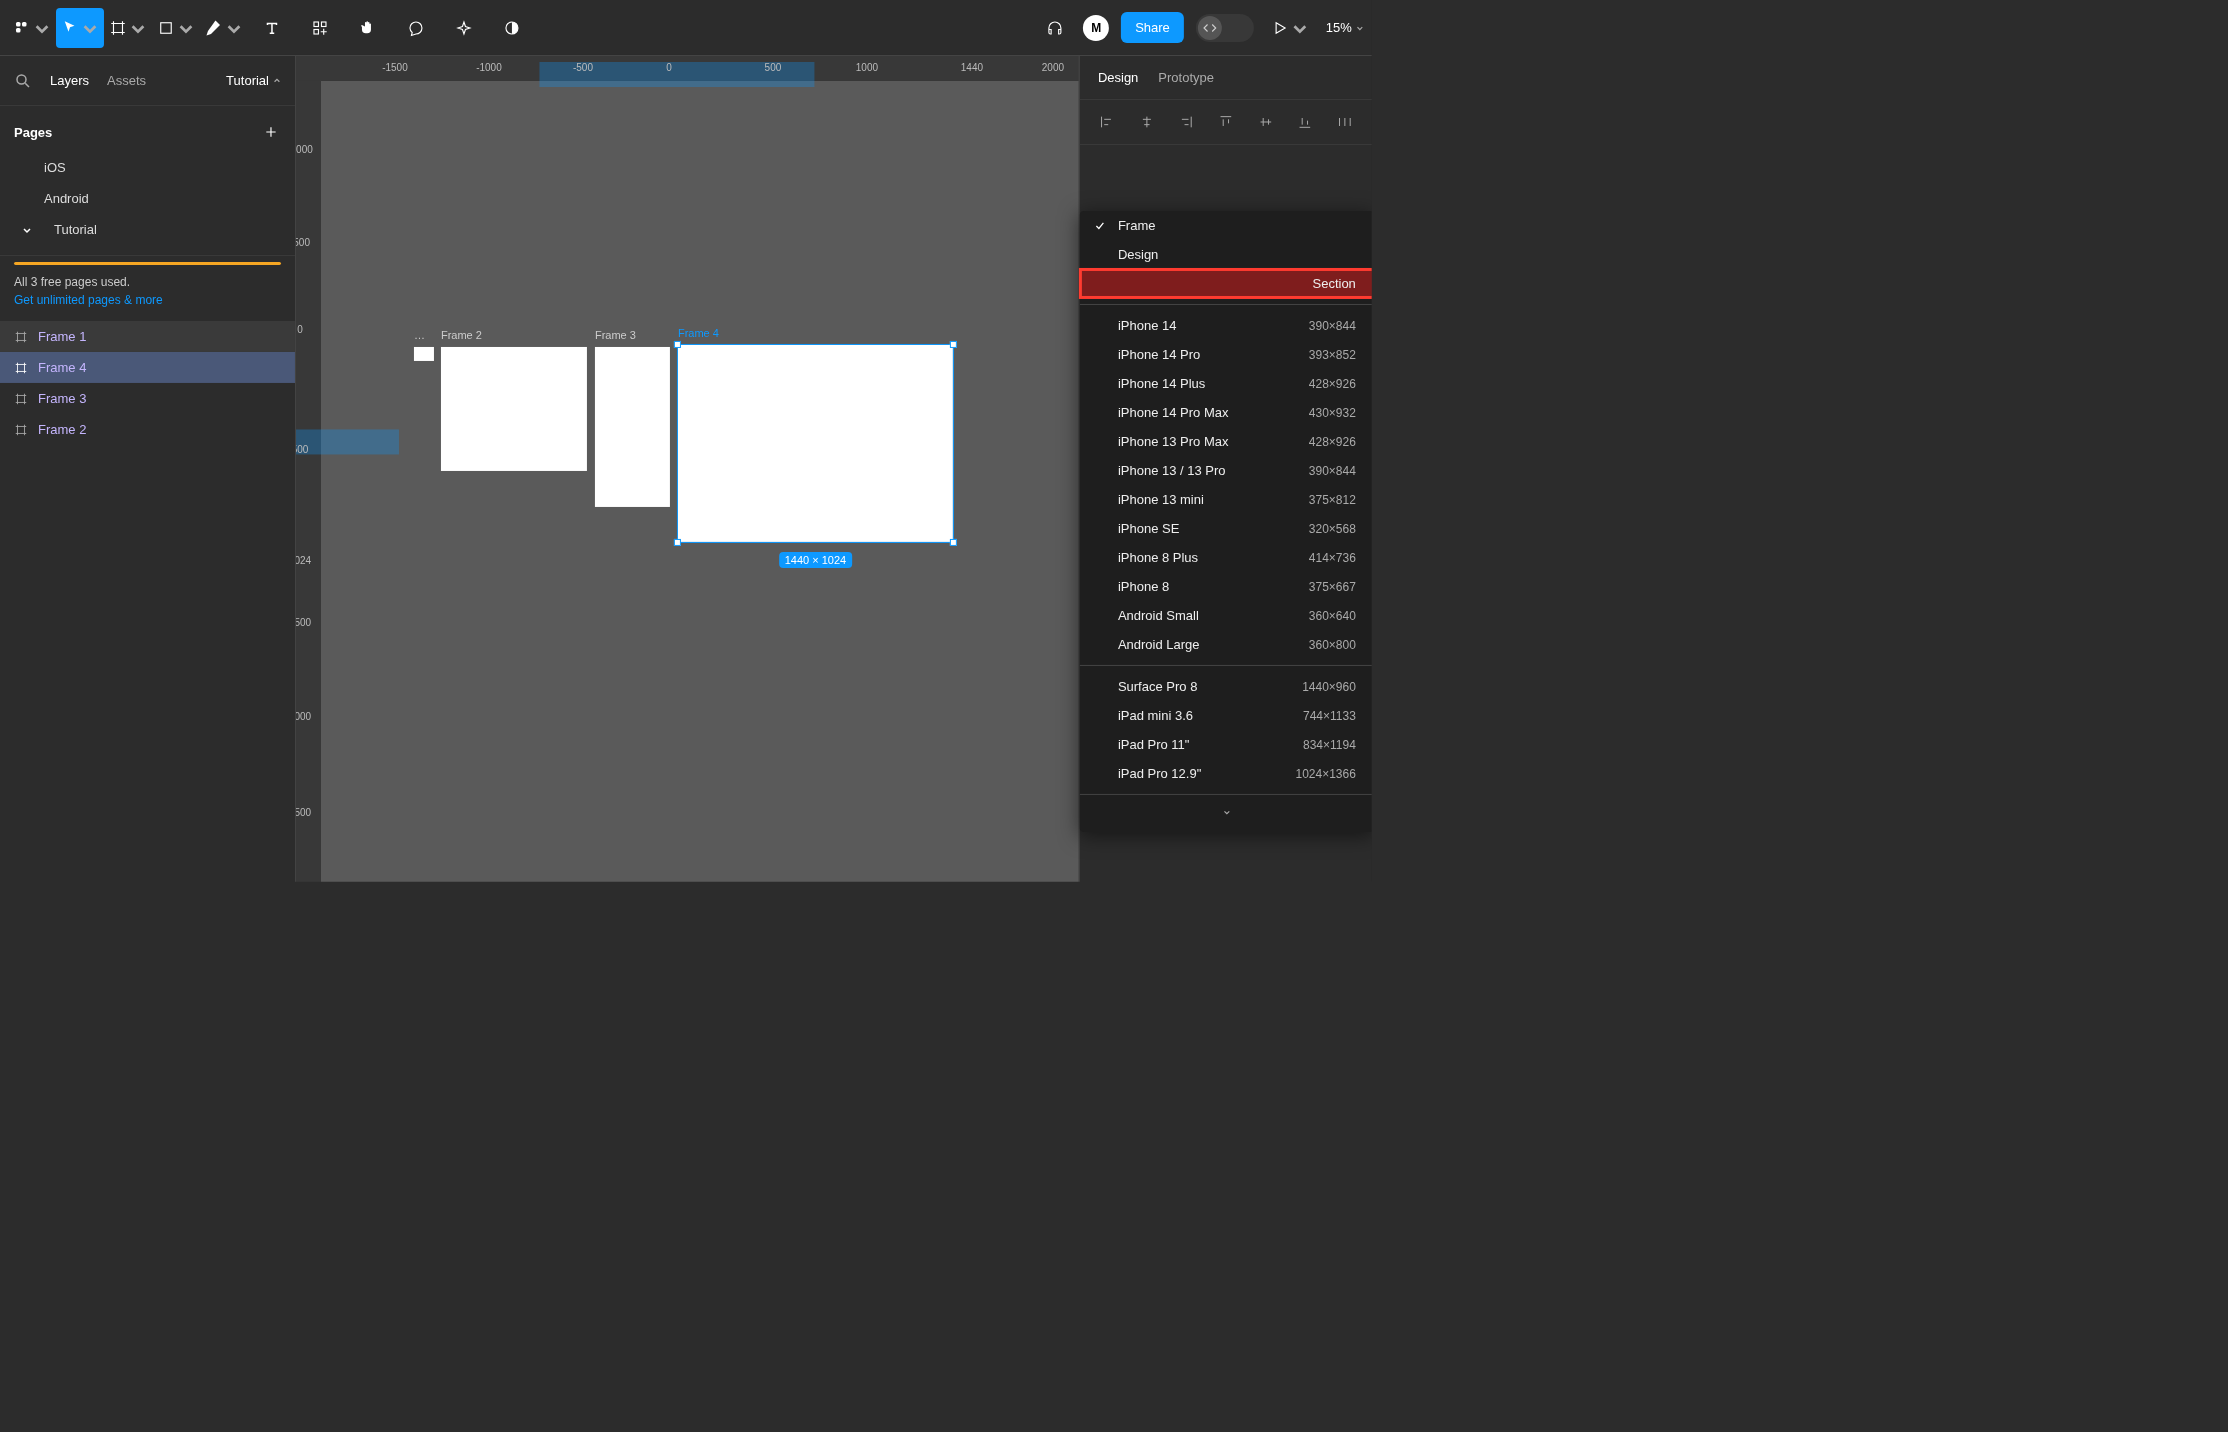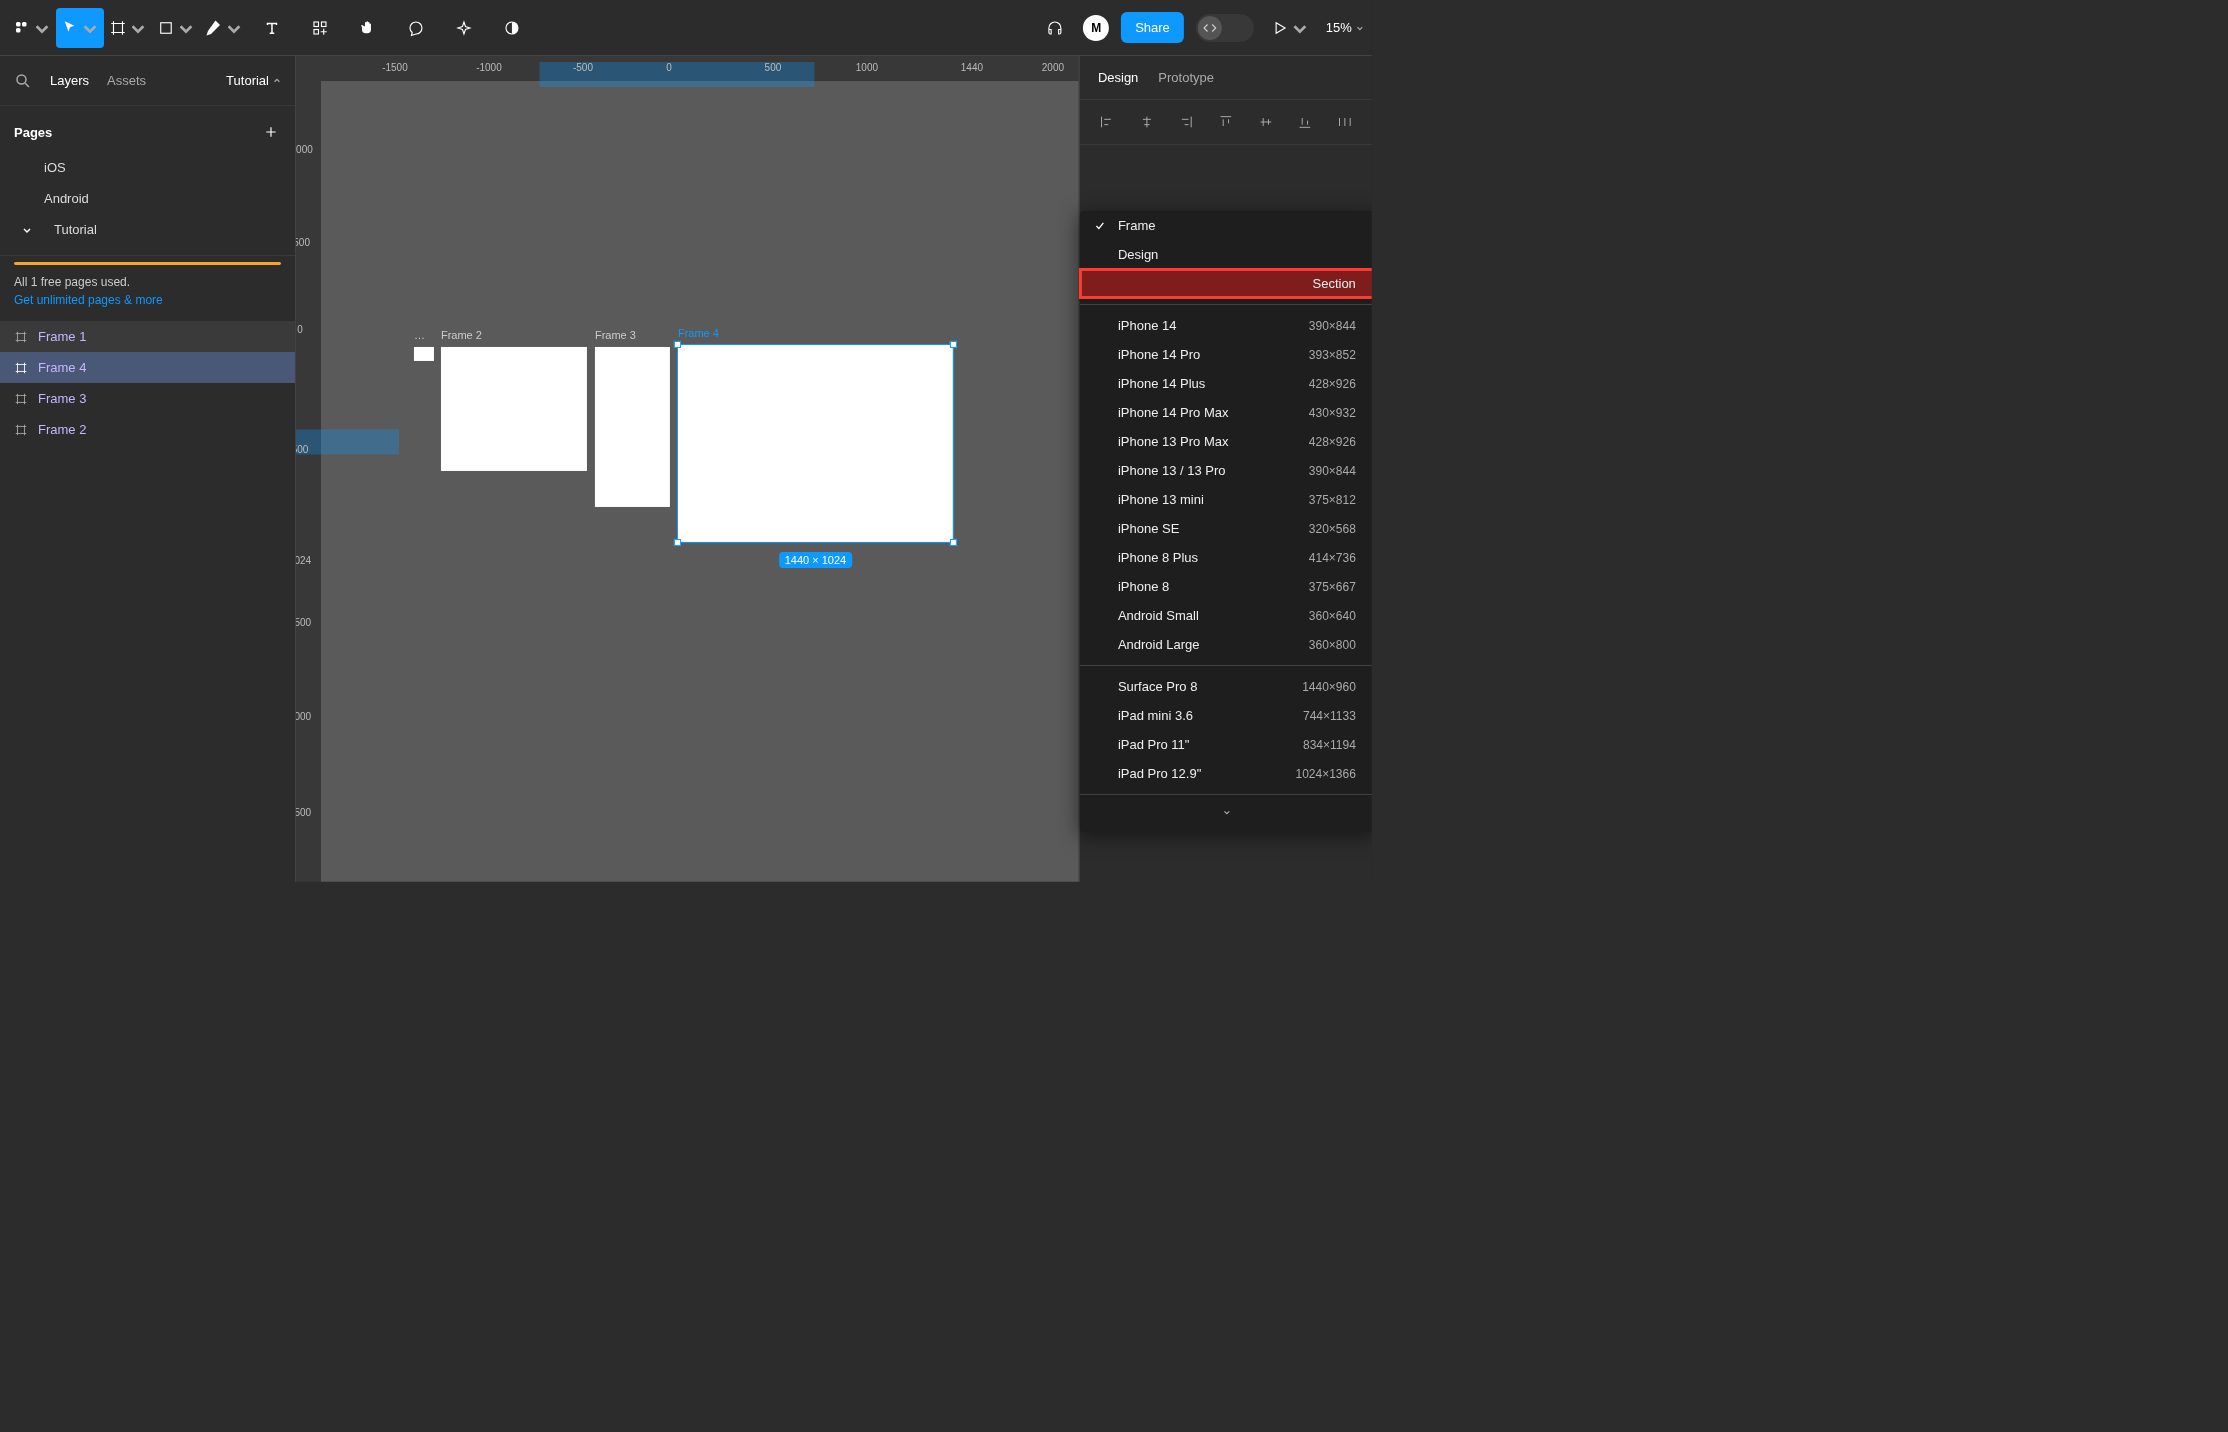--- a/index.html
+++ b/index.html
@@ -237,21 +237,21 @@
       <div class="page-item">Android</div>
       <div class="page-item active">
         <svg class="chev-d" viewBox="0 0 10 10">
               <path d="M2 4l3 3 3-3" stroke="#fff" fill="none" stroke-width="1.5"></path>
             </svg>
         <span>Tutorial</span>
       </div>
     </div>
     <div class="notice-bar"></div>
     <div class="notice">
-      <div>All 1 free pages used.</div>
+      <div>All 3 free pages used.</div>
       <a>Get unlimited pages &amp; more</a>
     </div>
     <div class="layers-list">
       <div class="layer-item hover-bg">
         <svg class="frame-icon" viewBox="0 0 24 24" style="fill:none;stroke:#aaa;stroke-width:1.5">
               <path d="M6 3v18M18 3v18M3 6h18M3 18h18"></path>
             </svg>
         <span>Frame 1</span>
       </div>
       <div class="layer-item selected">

